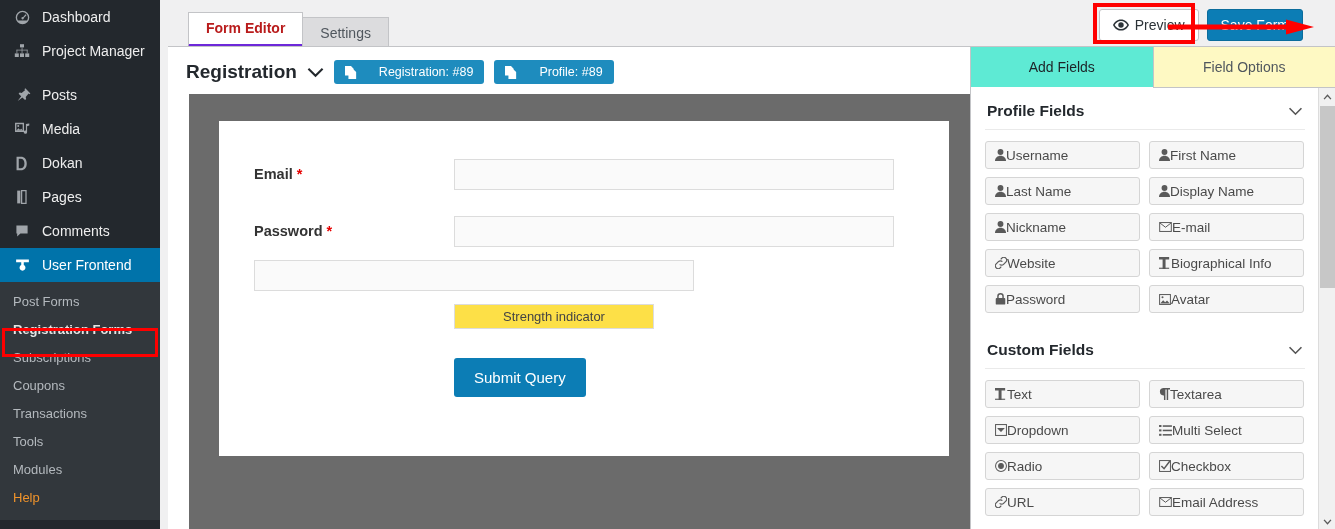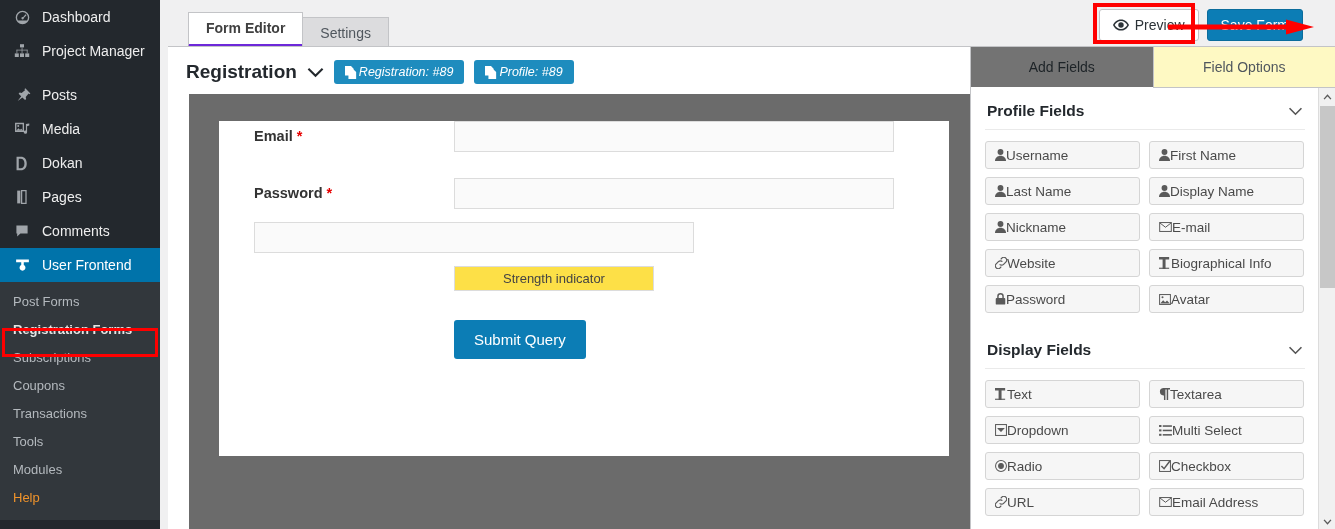--- a/index.html
+++ b/index.html
@@ -57,21 +57,21 @@
 
   
   .topbar { position: absolute; left: 160px; top: 0; width: 1175px; height: 46px; background: #f0f0f1; }
   .tabs { position: absolute; left: 28px; top: 11px; display: flex; align-items: flex-end; }
   .tab {
     padding: 7px 17px 8px 17px; font-size: 14px;
     border: 1px solid #c3c4c7; border-bottom: none;
     background: #dcdcde; color: #50575e; cursor: pointer;
     position: relative; top: 1px;
   }
-  .tab.active { background: #fff; color: #404040; font-weight: bold; border-bottom: 5px solid #6d28d9; }
+  .tab.active { background: #fff; color: #b91c1c; font-weight: bold; border-bottom: 5px solid #6d28d9; }
   .tab + .tab { margin-left: -1px; }
 
   .topbar-actions { position: absolute; right: 32px; top: 9px; display: flex; gap: 8px; align-items: center; }
   .btn {
     display: inline-flex; align-items: center; gap: 6px;
     font-size: 14px; padding: 6px 13px; border-radius: 3px; cursor: pointer;
     line-height: 18px; white-space: nowrap;
   }
   .btn-secondary { background: #fff; border: 1px solid #c3c4c7; color: #2c3338; }
   .btn-primary { background: #0c7db5; border: 1px solid #0a6c9c; color: #fff; }
@@ -82,23 +82,23 @@
     border: 4px solid #ff0000; pointer-events: none;
   }
   .red-arrow { position: absolute; left: 1008px; top: 19px; width: 146px; height: 16px; }
 
   
   .main { position: absolute; left: 160px; top: 46px; width: 810px; height: 483px; background: #fff; border-top: 1px solid #c3c4c7; margin-left: 8px; }
   .form-title-row { display: flex; align-items: center; gap: 10px; padding: 13px 0 10px 18px; }
   .form-title { font-size: 19px; font-weight: bold; color: #23282d; }
   .chev { color: #23282d; display: inline-flex; cursor: pointer; }
   .badge {
-    display: inline-flex; align-items: center; gap: 2px;
+    display: inline-flex; align-items: center; gap: 22px;
     background: #1e8cbe; color: #fff; font-size: 12.5px;
-    padding: 5px 11px; border-radius: 3px; cursor: pointer; line-height: 14px; font-style: italic;
+    padding: 5px 11px; border-radius: 3px; cursor: pointer; line-height: 14px;
   }
   .canvas {
     position: absolute; left: 21px; top: 47px;
     width: 789px; height: 436px; background: #6b6b6b;
   }
   .form-sheet { position: absolute; left: 30px; top: 27px; width: 730px; height: 335px; background: #fff; }
   .field-row { display: flex; align-items: flex-start; padding: 0 0 0 35px; }
   .field-label {
     width: 200px; font-size: 14.5px; font-weight: bold; color: #333;
     padding-top: 7px;
@@ -125,21 +125,21 @@
     position: absolute; left: 970px; top: 46px;
     width: 365px; height: 483px; background: #fff;
     border-left: 1px solid #c3c4c7; border-top: 1px solid #c3c4c7;
   }
   .rp-tabs { display: flex; height: 41px; }
   .rp-tab {
     flex: 1; display: flex; align-items: center; justify-content: center;
     font-size: 14px; cursor: pointer; color: #50575e;
     border-bottom: 1px solid #c3c4c7;
   }
-  .rp-tab.active { background: #737373; color: #1d2327; border-bottom: 1px solid #fff; }
+  .rp-tab.active { background: #5eead4; color: #1d2327; border-bottom: 1px solid #fff; }
   .rp-tab.inactive { background: #fef9c3; border-left: 1px solid #c3c4c7; }
 
   .rp-body {
     position: absolute; left: 0; top: 41px; width: 348px; height: 442px;
     overflow: hidden; padding: 0 14px;
   }
   .section-head {
     display: flex; align-items: center; justify-content: space-between;
     padding: 14px 2px 9px 2px; font-size: 15.5px; font-weight: bold; color: #23282d;
     border-bottom: 1px solid #eaeaea; cursor: pointer;
@@ -332,21 +332,21 @@
               <path d="M4.8 4.8h4.6l2.8 2.8v6.6H4.8z" fill="currentColor"></path>
             </svg>
         </span>
         <span>Profile: #89</span>
       </span>
     </div>
 
     <div class="canvas">
       <div class="form-sheet">
 
-        <div class="field-row" style="">
+        <div class="field-row" style="padding-top:38px">
           <div class="field-label">
             <span>Email</span>
             <span class="req">*</span>
           </div>
           <input class="field-input" type="text" placeholder="" style="">
         </div>
 
         <div class="field-row" style="padding-top:26px">
           <div class="field-label">
             <span>Password</span>
@@ -471,21 +471,21 @@
                 <rect x="0.6" y="0.6" width="11.8" height="10.8"></rect>
                 <circle cx="3.8" cy="3.6" r="1.1" fill="currentColor" stroke="none"></circle>
                 <path d="M1.2 10.4l3.3-3.6 2.2 2.2 2-1.8 3 3.2z" fill="currentColor" stroke="none"></path>
               </svg>
             </span>
           <span>Avatar</span>
         </div>
       </div>
 
       <div class="section-head" style="margin-top:14px">
-        <span>Display Fields</span>
+        <span>Custom Fields</span>
         <span>
           <svg width="15" height="9" viewBox="0 0 16 10" fill="none" stroke="#555" stroke-width="1.8">
               <path d="M1.4 1.4L8 8l6.6-6.6"></path>
             </svg>
         </span>
       </div>
 
       <div class="chip-grid">
         <div class="chip">
           <span class="ic">

